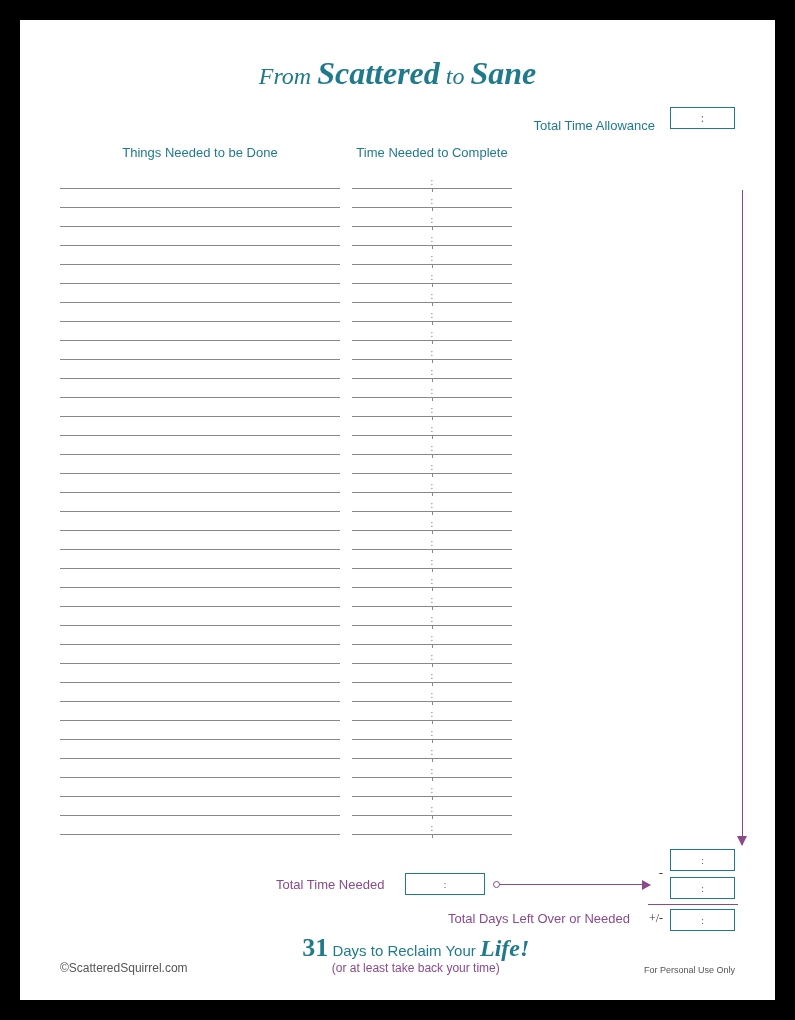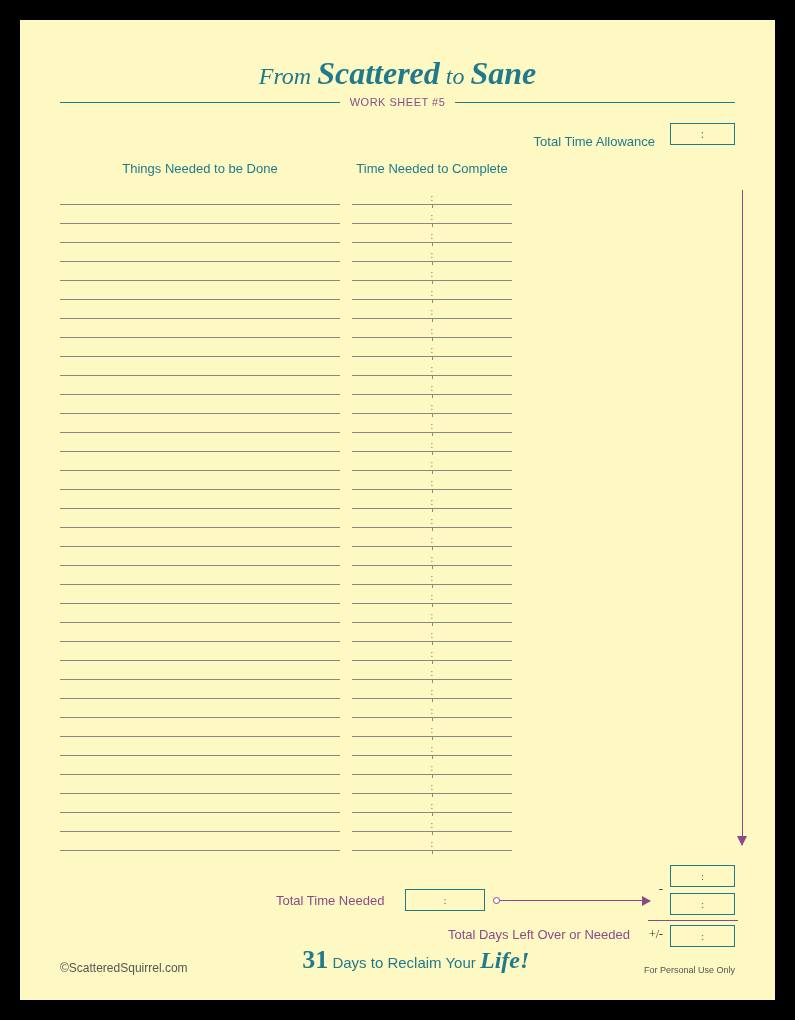--- a/index.html
+++ b/index.html
@@ -6,21 +6,21 @@
   body {
     background: #000;
     font-family: Georgia, 'Times New Roman', serif;
     display: flex;
     justify-content: center;
     align-items: flex-start;
     min-height: 100vh;
     padding: 20px 0;
   }
   .page {
-    background: #fef9c3;
+    background: #ffffff;
     width: 755px;
     height: 980px;
     padding: 35px 40px 25px 40px;
     position: relative;
   }
   .header { text-align: center; }
   .title-line {
     font-size: 24px;
     color: #1f7a8c;
     font-family: Georgia, serif;
@@ -242,25 +242,20 @@
 
 <div class="page">
 
   <div class="header">
     <div class="title-line">
       <span class="from">From</span>
       <span class="scattered">Scattered</span>
       <span class="to">to</span>
       <span class="sane">Sane</span>
     </div>
-    <div class="rule-row">
-      <div class="rule"></div>
-      <div class="subtitle">WORK SHEET #5</div>
-      <div class="rule"></div>
-    </div>
   </div>
 
   <div class="top-row">
     <div class="allowance-label">Total Time Allowance</div>
     <div class="allowance-box">:</div>
   </div>
 
   <div class="columns">
     <div class="col-things">
       <div class="col-heading">Things Needed to be Done</div>
@@ -361,17 +356,18 @@
   </div>
 
   <div class="footer">
     <div class="copyright">©ScatteredSquirrel.com</div>
     <div class="tagline">
       <div class="tag-main">
         <span class="big">31</span>
         <span>Days to Reclaim Your</span>
         <span class="life">Life!</span>
       </div>
+      <div class="tag-sub">(or at least take back your time)</div>
     </div>
     <div class="personal">For Personal Use Only</div>
   </div>
 
 </div>
 
 </body></html>

